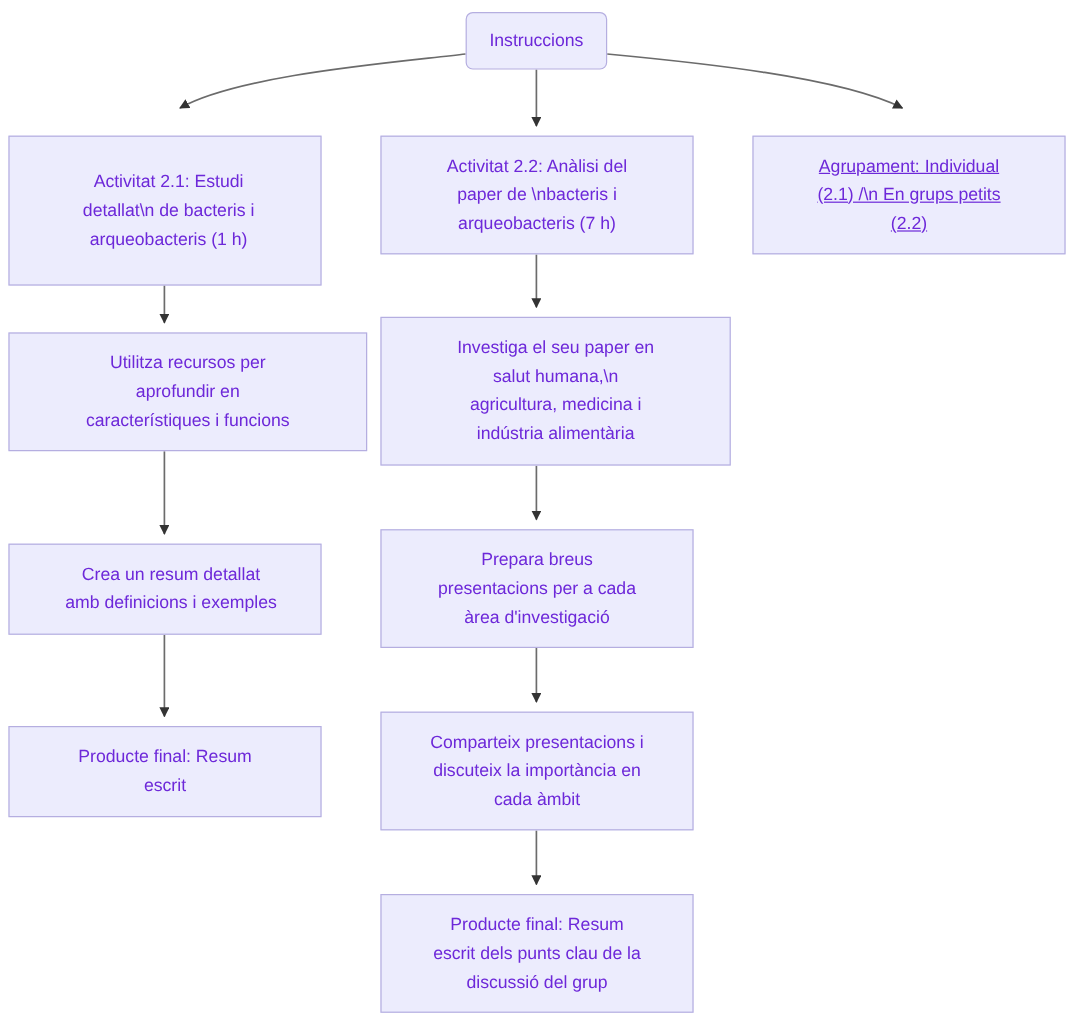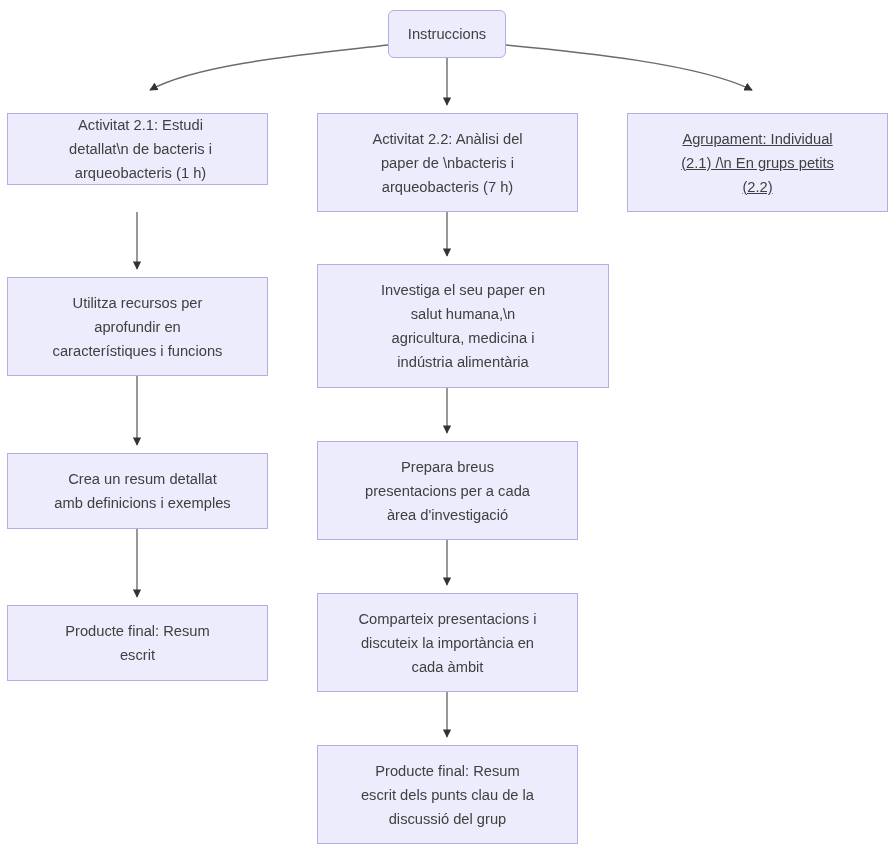--- a/index.html
+++ b/index.html
@@ -33,21 +33,21 @@
     position: absolute;
     box-sizing: border-box;
     background: #ececfd;
     border: 1px solid #b5aee0;
     display: flex;
     align-items: center;
     justify-content: center;
     text-align: center;
     font-size: 14.7px;
     line-height: 24px;
-    color: #404040;
+    color: #6d28d9;
     padding: 4px 10px;
   }
   .node.root {
     border-radius: 6px;
     border-color: #b5aee0;
   }
   .node-label {
     display: block;
     white-space: pre-line;
   }
@@ -74,36 +74,36 @@
         <path d="M 447 388 L 447 433" marker-end="url(#arrow)"></path>
         <path d="M 447 540 L 447 585" marker-end="url(#arrow)"></path>
         <path d="M 447 692 L 447 737" marker-end="url(#arrow)"></path>
       </g>
   </svg>
 
   <div id="nodes-group">
       <div class="node root" style="left: 388px; top: 10px; width: 118px; height: 48px;">
         <span class="node-label">Instruccions</span>
       </div>
-      <div class="node" style="left: 7px; top: 113px; width: 261px; height: 72px; padding-left: 16px;">
+      <div class="node" style="left: 7px; top: 113px; width: 261px; height: 125px; padding-left: 16px;">
         <span class="node-label">Activitat 2.1: Estudi
 detallat\n de bacteris i
 arqueobacteris (1 h)</span>
       </div>
       <div class="node" style="left: 317px; top: 113px; width: 261px; height: 99px;">
         <span class="node-label">Activitat 2.2: Anàlisi del
 paper de \nbacteris i
 arqueobacteris (7 h)</span>
       </div>
       <div class="node" style="left: 627px; top: 113px; width: 261px; height: 99px; text-decoration: underline;">
         <span class="node-label">Agrupament: Individual
 (2.1) /\n En grups petits
 (2.2)</span>
       </div>
-      <div class="node" style="left: 7px; top: 277px; width: 261px; height: 99px;">
+      <div class="node" style="left: 7px; top: 277px; width: 299px; height: 99px;">
         <span class="node-label">Utilitza recursos per
 aprofundir en
 característiques i funcions</span>
       </div>
       <div class="node" style="left: 7px; top: 453px; width: 261px; height: 76px; padding-left: 20px;">
         <span class="node-label">Crea un resum detallat
 amb definicions i exemples</span>
       </div>
       <div class="node" style="left: 7px; top: 605px; width: 261px; height: 76px;">
         <span class="node-label">Producte final: Resum

